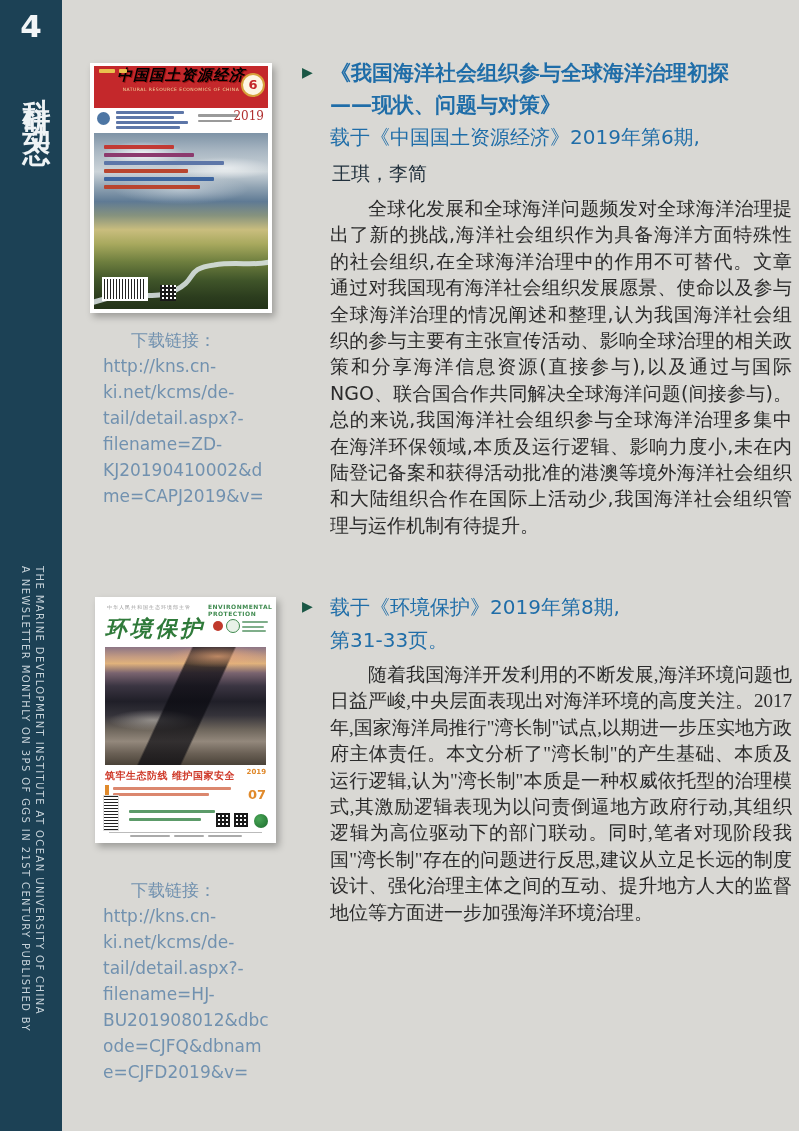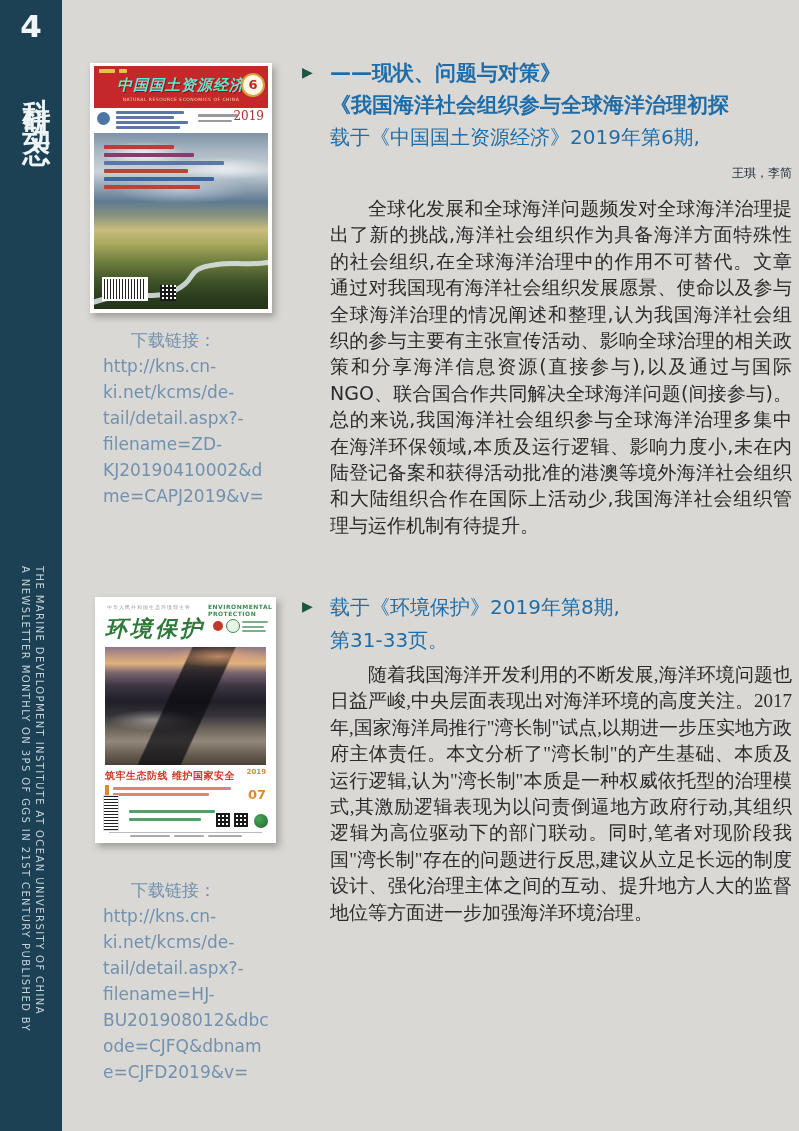--- a/index.html
+++ b/index.html
@@ -20,39 +20,39 @@
     position:absolute;top:566px;left:18px;height:558px;
     writing-mode:vertical-lr;color:#c7d3da;font-size:10px;letter-spacing:1.4px;line-height:14px;
   }
   
   .article{position:absolute;left:300px;width:492px;}
   #article1{top:57px;}
   #article2{top:591px;}
   .bullet{position:absolute;left:2px;top:7px;font-size:14px;color:#1a5745;}
   .title{margin-left:30px;font-size:21px;font-weight:700;color:#1f6da8;line-height:32px;}
   .meta{margin-left:30px;font-size:20px;color:#1f6da8;line-height:33px;}
-  .authors{margin-left:42px;font-size:12px;color:#21303c;line-height:33px;margin-top:3px;text-align:right;}
+  .authors{margin-left:32px;font-size:19px;color:#21303c;line-height:33px;margin-top:3px;}
   .abstract{margin-left:30px;font-size:19px;color:#2b2b2b;line-height:26.4px;
     text-align:justify;text-indent:2em;margin-top:5px;}
   
   .download{position:absolute;left:103px;width:182px;color:#7191af;font-size:17px;line-height:26px;}
   #download1{top:327px;}
   #download2{top:877px;}
   .download-label{padding-left:28px;}
   .download-url span{display:block;}
   
   .cover{position:absolute;background:#fff;box-shadow:3px 4px 7px rgba(0,0,0,.28);}
   #cover1{left:90px;top:63px;width:182px;height:250px;}
   #cover2{left:95px;top:597px;width:181px;height:246px;}
   .bar{display:block;border-radius:1px;}
   
   .c1-band{position:absolute;left:4px;right:4px;top:3px;height:42px;background:#c4282b;}
   .c1-supline{position:absolute;left:5px;top:3px;display:flex;gap:4px;}
   .c1-supline .bar{height:4px;background:#e9c04e;}
-  .c1-title{margin-top:10px;text-align:center;color:#5eead4;
+  .c1-title{text-align:center;color:#000000;
     font-family:"DejaVu Serif","Liberation Serif",serif;font-style:italic;font-weight:700;
     font-size:15px;letter-spacing:1px;text-shadow:1px 1px 0 rgba(120,0,0,.6);}
   .c1-sub{margin-top:2px;text-align:center;color:#f3d9a0;font-size:4.5px;letter-spacing:.5px;}
   .c1-badge{position:absolute;right:3px;top:7px;width:20px;height:20px;border-radius:50%;
     background:#fdf6e3;border:2px solid #d7a23c;color:#c4282b;font-size:13px;font-weight:700;
     text-align:center;line-height:20px;}
   .c1-toc{position:absolute;left:4px;right:4px;top:45px;height:25px;background:#fff;}
   .c1-emblem{position:absolute;left:3px;top:4px;width:13px;height:13px;border-radius:50%;
     background:#2e5e94;opacity:.85;}
   .c1-toclines{position:absolute;left:22px;top:3px;display:flex;flex-direction:column;gap:2.5px;}
@@ -206,22 +206,22 @@
   <div class="c2-footline">
     <i class="bar" style="width:40px"></i>
     <i class="bar" style="width:30px"></i>
     <i class="bar" style="width:34px"></i>
   </div>
 </div>
 
 <section class="article" id="article1">
   <span class="bullet">▶</span>
   <div class="title">
+    <div>《我国海洋社会组织参与全球海洋治理初探</div>
     <div>——现状、问题与对策》</div>
-    <div>《我国海洋社会组织参与全球海洋治理初探</div>
   </div>
   <div class="meta">载于《中国国土资源经济》2019年第6期,</div>
   <div class="authors">王琪，李简</div>
   <p class="abstract" style="margin:5px 0 0 30px;">全球化发展和全球海洋问题频发对全球海洋治理提出了新的挑战,海洋社会组织作为具备海洋方面特殊性的社会组织,在全球海洋治理中的作用不可替代。文章通过对我国现有海洋社会组织发展愿景、使命以及参与全球海洋治理的情况阐述和整理,认为我国海洋社会组织的参与主要有主张宣传活动、影响全球治理的相关政策和分享海洋信息资源(直接参与),以及通过与国际NGO、联合国合作共同解决全球海洋问题(间接参与)。总的来说,我国海洋社会组织参与全球海洋治理多集中在海洋环保领域,本质及运行逻辑、影响力度小,未在内陆登记备案和获得活动批准的港澳等境外海洋社会组织和大陆组织合作在国际上活动少,我国海洋社会组织管理与运作机制有待提升。</p>
 </section>
 
 <section class="article" id="article2">
   <span class="bullet">▶</span>
   <div class="meta">载于《环境保护》2019年第8期,</div>
   <div class="meta">第31-33页。</div>

